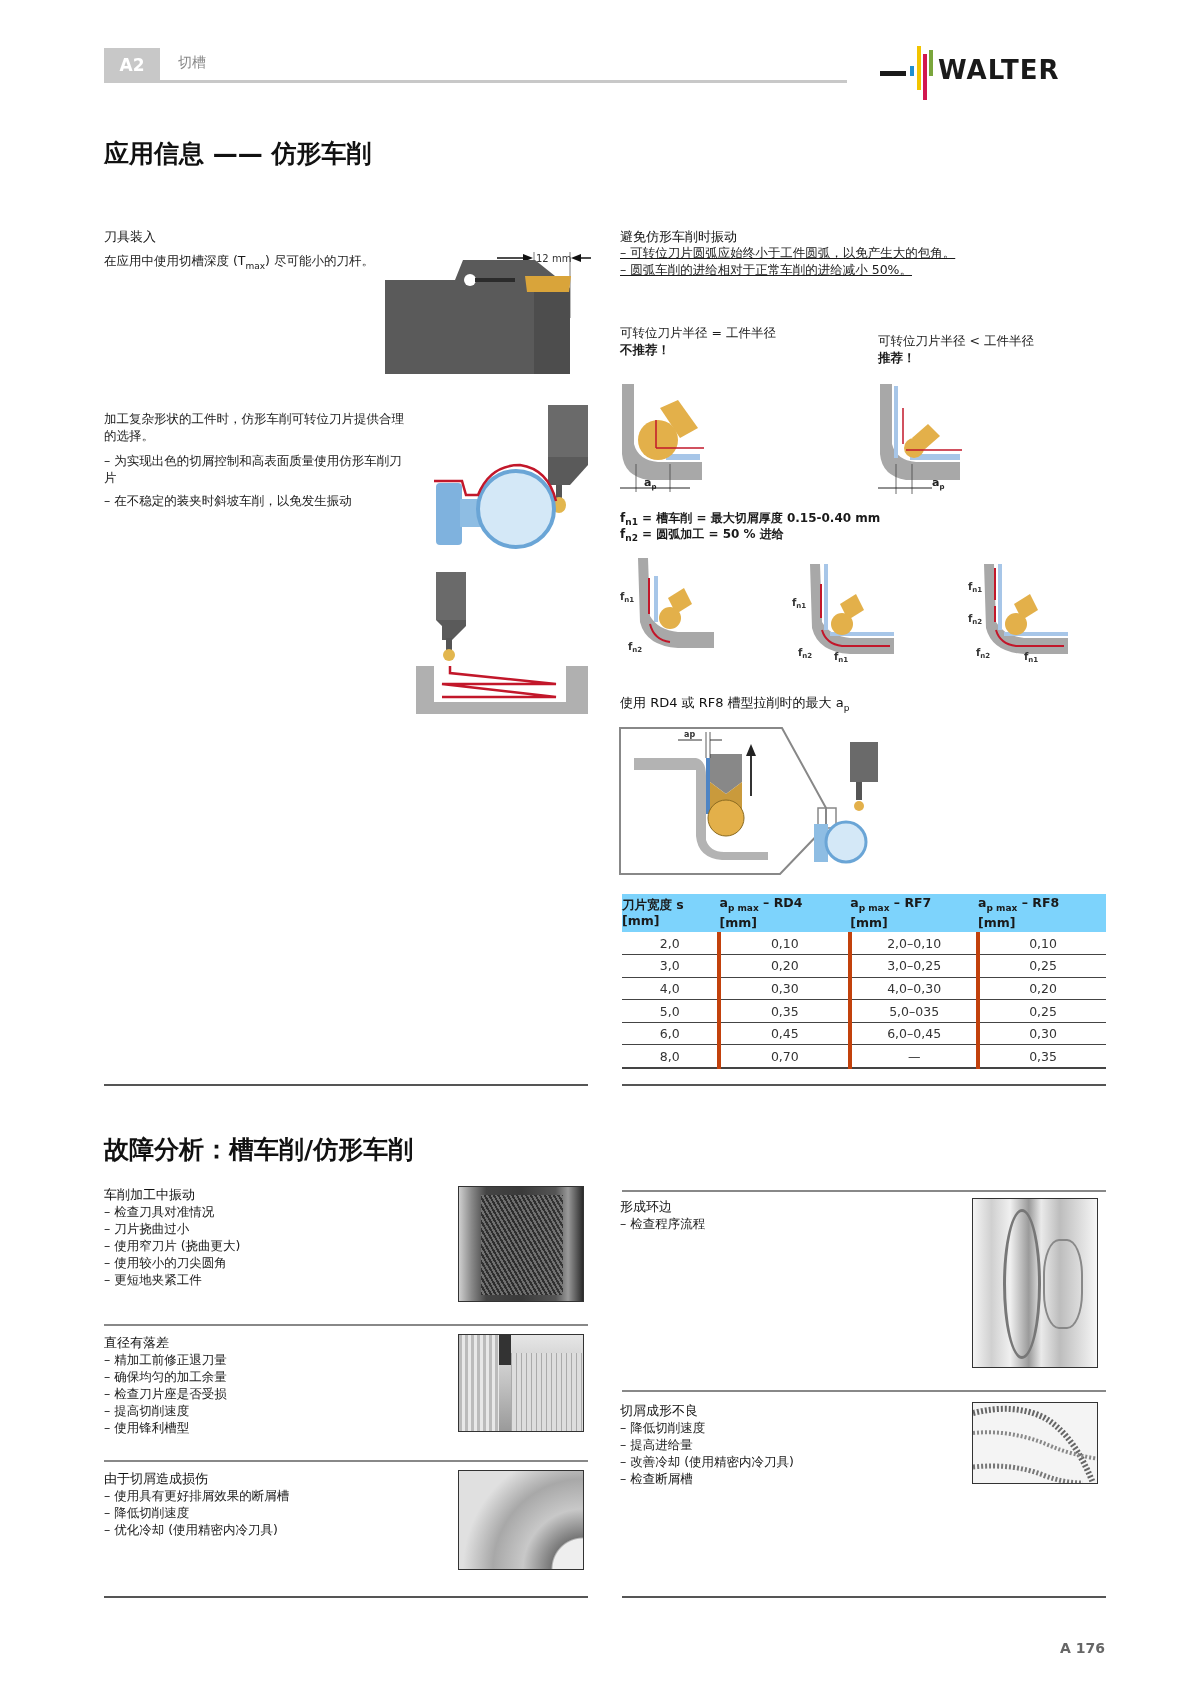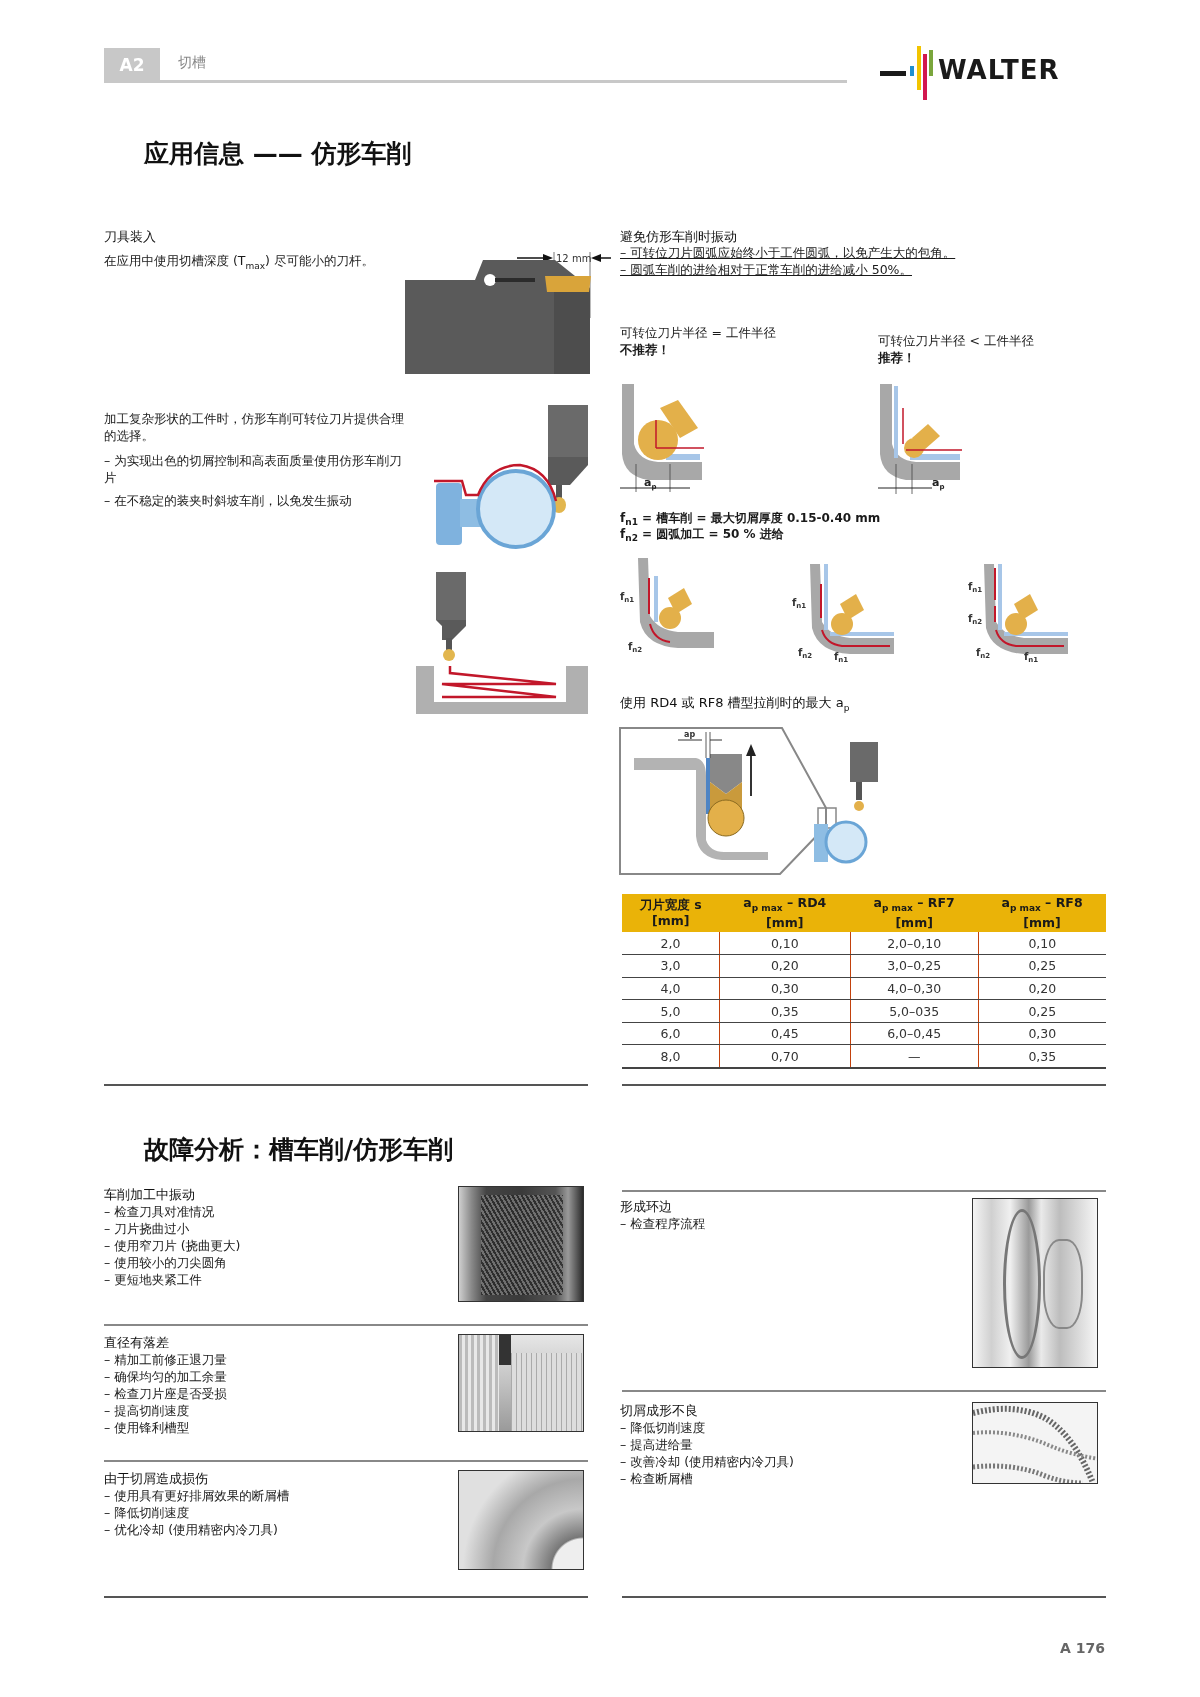--- a/index.html
+++ b/index.html
@@ -6,32 +6,32 @@
   html, body { width: 1200px; height: 1697px; background: #fff; overflow: hidden; }
   body { position: relative; font-family: "DejaVu Sans", "Liberation Sans", sans-serif; color: #1a1a1a; }
   .abs { position: absolute; }
 
   
   .hdr-tab { left: 104px; top: 48px; width: 56px; height: 34px; background: #c8c8c8; color: #fff; font-size: 17px; font-weight: bold; display:flex; align-items:center; justify-content:center; }
   .hdr-section { left: 178px; top: 54px; font-size: 14px; color: #8a8a8a; }
   .hdr-line { left: 104px; top: 80px; width: 743px; height: 3px; background: #c8c8c8; }
   .logo { left: 880px; top: 44px; width: 230px; height: 60px; }
 
-  .title { font-size: 25px; font-weight: bold; color: #111; margin-left: 40px; }
+  .title { font-size: 25px; font-weight: bold; color: #111; }
   .h-bold { font-size: 13px; font-weight: normal; color: #111; }
   .txt { font-size: 12.5px; line-height: 17px; color: #1a1a1a; }
   .small { font-size: 12px; line-height: 17px; font-weight: bold; }
 
   .rule { height: 2px; background: #555; }
   .rule-thin { height: 1px; background: #777; }
 
   
   .tbl { left: 622px; top: 894px; width: 484px; border-collapse: collapse; font-size: 12.5px; }
-  .tbl th { background: #eab308; font-weight: bold; height: 38px; text-align:center; line-height: 16px; font-size: 12.5px; }
-  .tbl td { text-align:center; height: 22.6px; border-bottom: 1px solid #444; border-right: 1px solid #c2410c; color:#333; }
+  .tbl th { background: #7dd3fc; font-weight: bold; height: 38px; text-align:left; line-height: 16px; font-size: 12.5px; }
+  .tbl td { text-align:center; height: 22.6px; border-bottom: 1px solid #444; border-right: 4px solid #c2410c; color:#333; }
   .tbl td:last-child { border-right: none; }
   .tbl tr:last-child td { border-bottom: 2px solid #444; }
   sub { font-size: 9px; }
 
   .photo { border: 1px solid #333; overflow: hidden; }
   ul.dash { list-style: none; }
 </style>
 </head>
 <body>
 
@@ -48,21 +48,21 @@
     <text x="58" y="35" font-family="DejaVu Sans, sans-serif" font-weight="bold" font-size="26" fill="#1a1a1a" letter-spacing="1">WALTER</text>
   </svg>
 </div>
 
 <div class="abs title" style="left:104px; top:137px;">应用信息 —— 仿形车削</div>
 
 <div class="abs h-bold" style="left:104px; top:228px;">刀具装入</div>
 <div class="abs txt" style="left:104px; top:252px;">
   <span>在应用中使用切槽深度 (T</span><sub>max</sub><span>) 尽可能小的刀杆。</span>
 </div>
-<div class="abs" style="left:405px; top:248px; width:210px; height:132px;text-decoration:underline;">
+<div class="abs" style="left:385px; top:248px; width:210px; height:132px;text-decoration:underline;">
   <svg width="210" height="132" viewBox="0 0 210 132">
     <line x1="112" y1="10" x2="138" y2="10" stroke="#111" stroke-width="1.5"></line>
     <polygon points="138,6 148,10 138,14" fill="#111"></polygon>
     <line x1="149" y1="4" x2="149" y2="60" stroke="#555" stroke-width="0.8"></line>
     <line x1="185" y1="4" x2="185" y2="70" stroke="#555" stroke-width="0.8"></line>
     <polygon points="196,6 186,10 196,14" fill="#111"></polygon>
     <line x1="196" y1="10" x2="206" y2="10" stroke="#111" stroke-width="1.5"></line>
     <text x="151" y="14" font-size="10" fill="#333" font-family="DejaVu Sans, sans-serif">12 mm</text>
     <polygon points="0,32 70,32 78,12 150,12 185,40 185,126 0,126" fill="#5a5a5a"></polygon>
     <rect x="149" y="40" width="36" height="86" fill="#4d4d4d"></rect>

